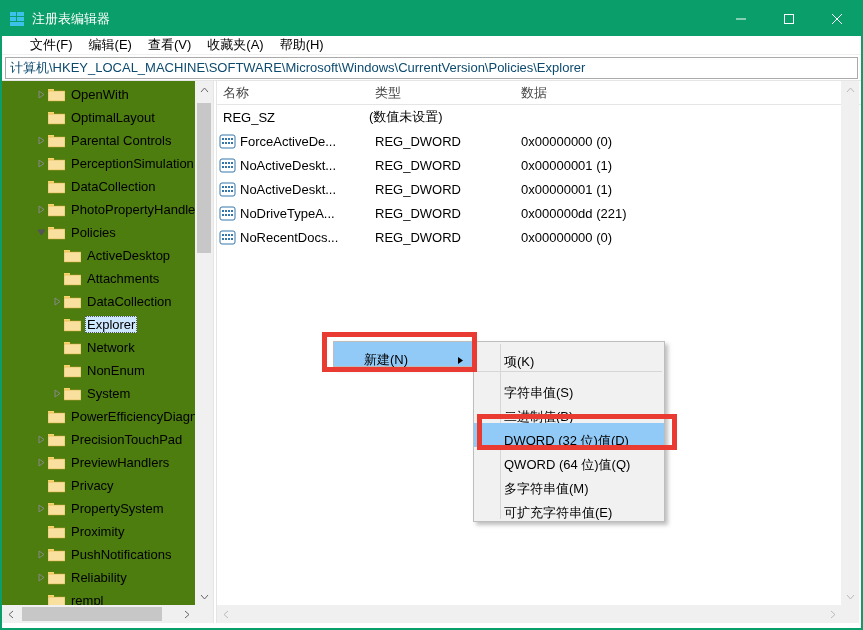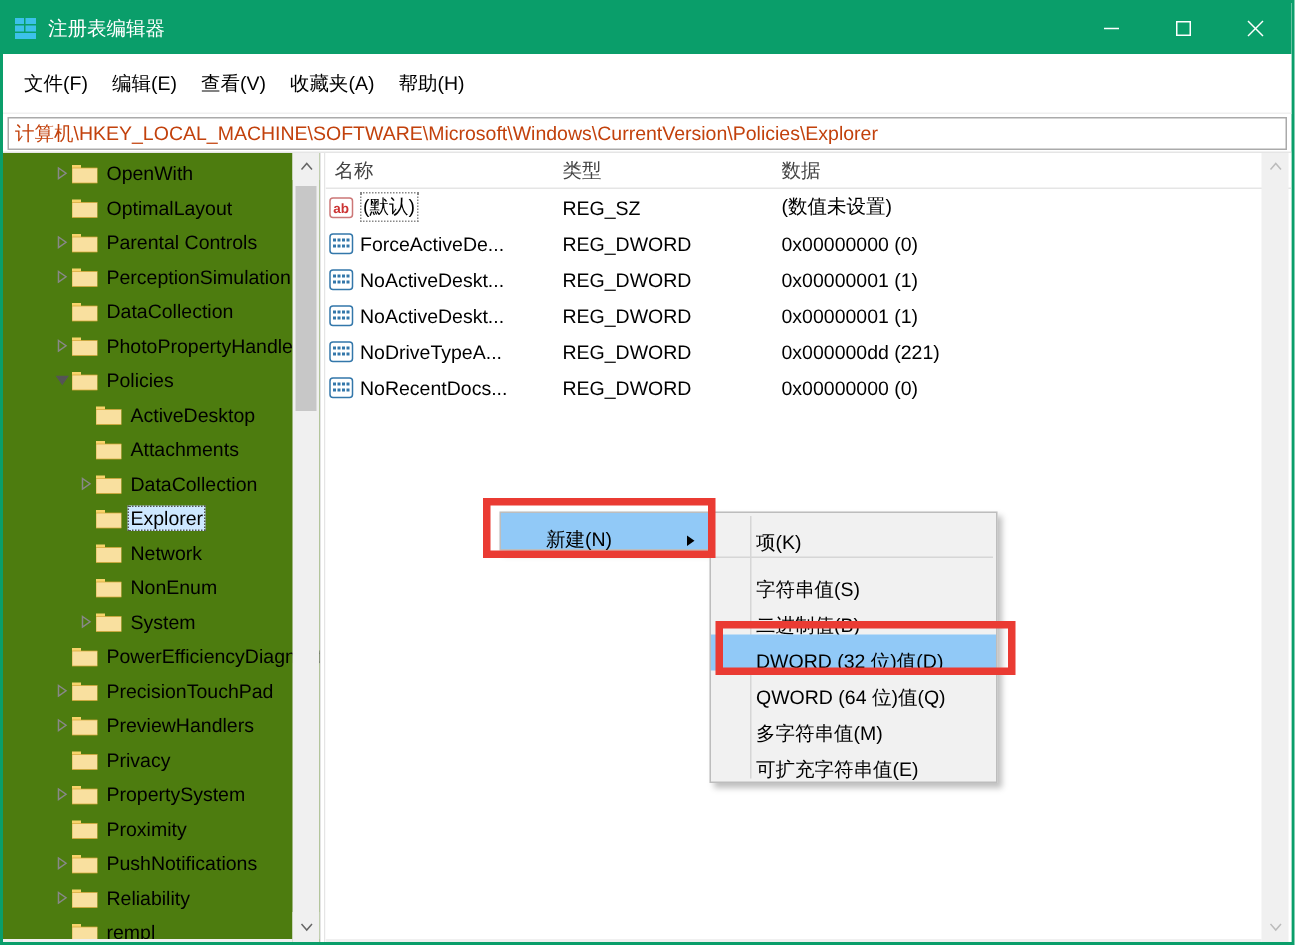--- a/index.html
+++ b/index.html
@@ -7,26 +7,26 @@
 
 
 .titlebar { height: 34px; background: #0a9e6a; color: #fff; display: flex; align-items: center; padding-left: 6px; font-size: 13px; }
 .titlebar .app-icon { width: 18px; height: 18px; margin-right: 6px; display: flex; align-items: center; justify-content: center; }
 .titlebar .app-icon svg { width: 16px; height: 16px; }
 .titlebar .window-controls { margin-left: auto; display: flex; }
 .titlebar .window-controls div { width: 48px; height: 34px; display: flex; align-items: center; justify-content: center; }
 .titlebar .window-controls svg { stroke: #fff; stroke-width: 1; fill: none; }
 
 
-.menubar { height: 40px; background: #fff; display: flex; align-items: center; padding-left: 6px; font-size: 13px; color: #000; border-bottom: 1px solid #f0f0f0; }
+.menubar { height: 19px; background: #fff; display: flex; align-items: center; padding-left: 20px; font-size: 13px; color: #000; border-bottom: 1px solid #f0f0f0; }
 .menubar .item { padding: 2px 8px; }
 
 
 .addrrow { height: 26px; display: flex; align-items: center; border-bottom: 1px solid #e5e5e5; }
-.addressbar { flex: 1; height: 22px; margin: 0 3px; border: 1px solid #aaa; font-size: 13px; display: flex; align-items: center; padding: 0 4px; background: #fff; color: #c2410c; }
+.addressbar { flex: 1; height: 22px; margin: 0 3px; border: 1px solid #aaa; font-size: 13px; display: flex; align-items: center; padding: 0 4px; background: #fff; color: #0c4a6e; }
 
 
 .main { display: flex; height: calc(630px - 4px - 34px - 24px - 26px); }
 .splitter { width: 4px; background: #fff; border-left: 1px solid #e5e5e5; border-right: 1px solid #e5e5e5; cursor: col-resize; }
 
 
 .tree { width: 211px; overflow: hidden; font-size: 13px; position: relative; background: #4d7c0f; }
 .tree-inner { padding-top: 2px; }
 .tree .node { display: flex; align-items: center; height: 23px; padding-left: 0; white-space: nowrap; }
 .tree .chev { width: 14px; display: flex; align-items: center; justify-content: center; flex-shrink: 0; }
@@ -406,27 +406,20 @@
   <div class="splitter"></div>
 
   <div class="list">
     <div class="headers">
       <div class="h-name">名称</div>
       <div class="h-type">类型</div>
       <div class="h-data">数据</div>
     </div>
     <div id="list-rows">
         <div class="row">
-          <div class="c-name">
-            <span class="val-icon"><svg viewBox="0 0 17 17">
-                <rect x="1" y="2" width="15" height="13" fill="#fff" stroke="#c77" rx="2"></rect>
-                <text x="8.5" y="12" text-anchor="middle" font-size="9" fill="#c33" font-weight="bold">ab</text>
-              </svg></span>
-            <span class="nametext defbox">(默认)</span>
-          </div>
           <div class="c-type">REG_SZ</div>
           <div class="c-data">(数值未设置)</div>
         </div>
         <div class="row">
           <div class="c-name">
             <span class="val-icon"><svg viewBox="0 0 17 17">
                 <rect x="1" y="2" width="15" height="13" fill="#fff" stroke="#37a" rx="2"></rect>
                 <rect x="3" y="5" width="2" height="2" fill="#37a"></rect>
                 <rect x="6" y="5" width="2" height="2" fill="#37a"></rect>
                 <rect x="9" y="5" width="2" height="2" fill="#37a"></rect>

